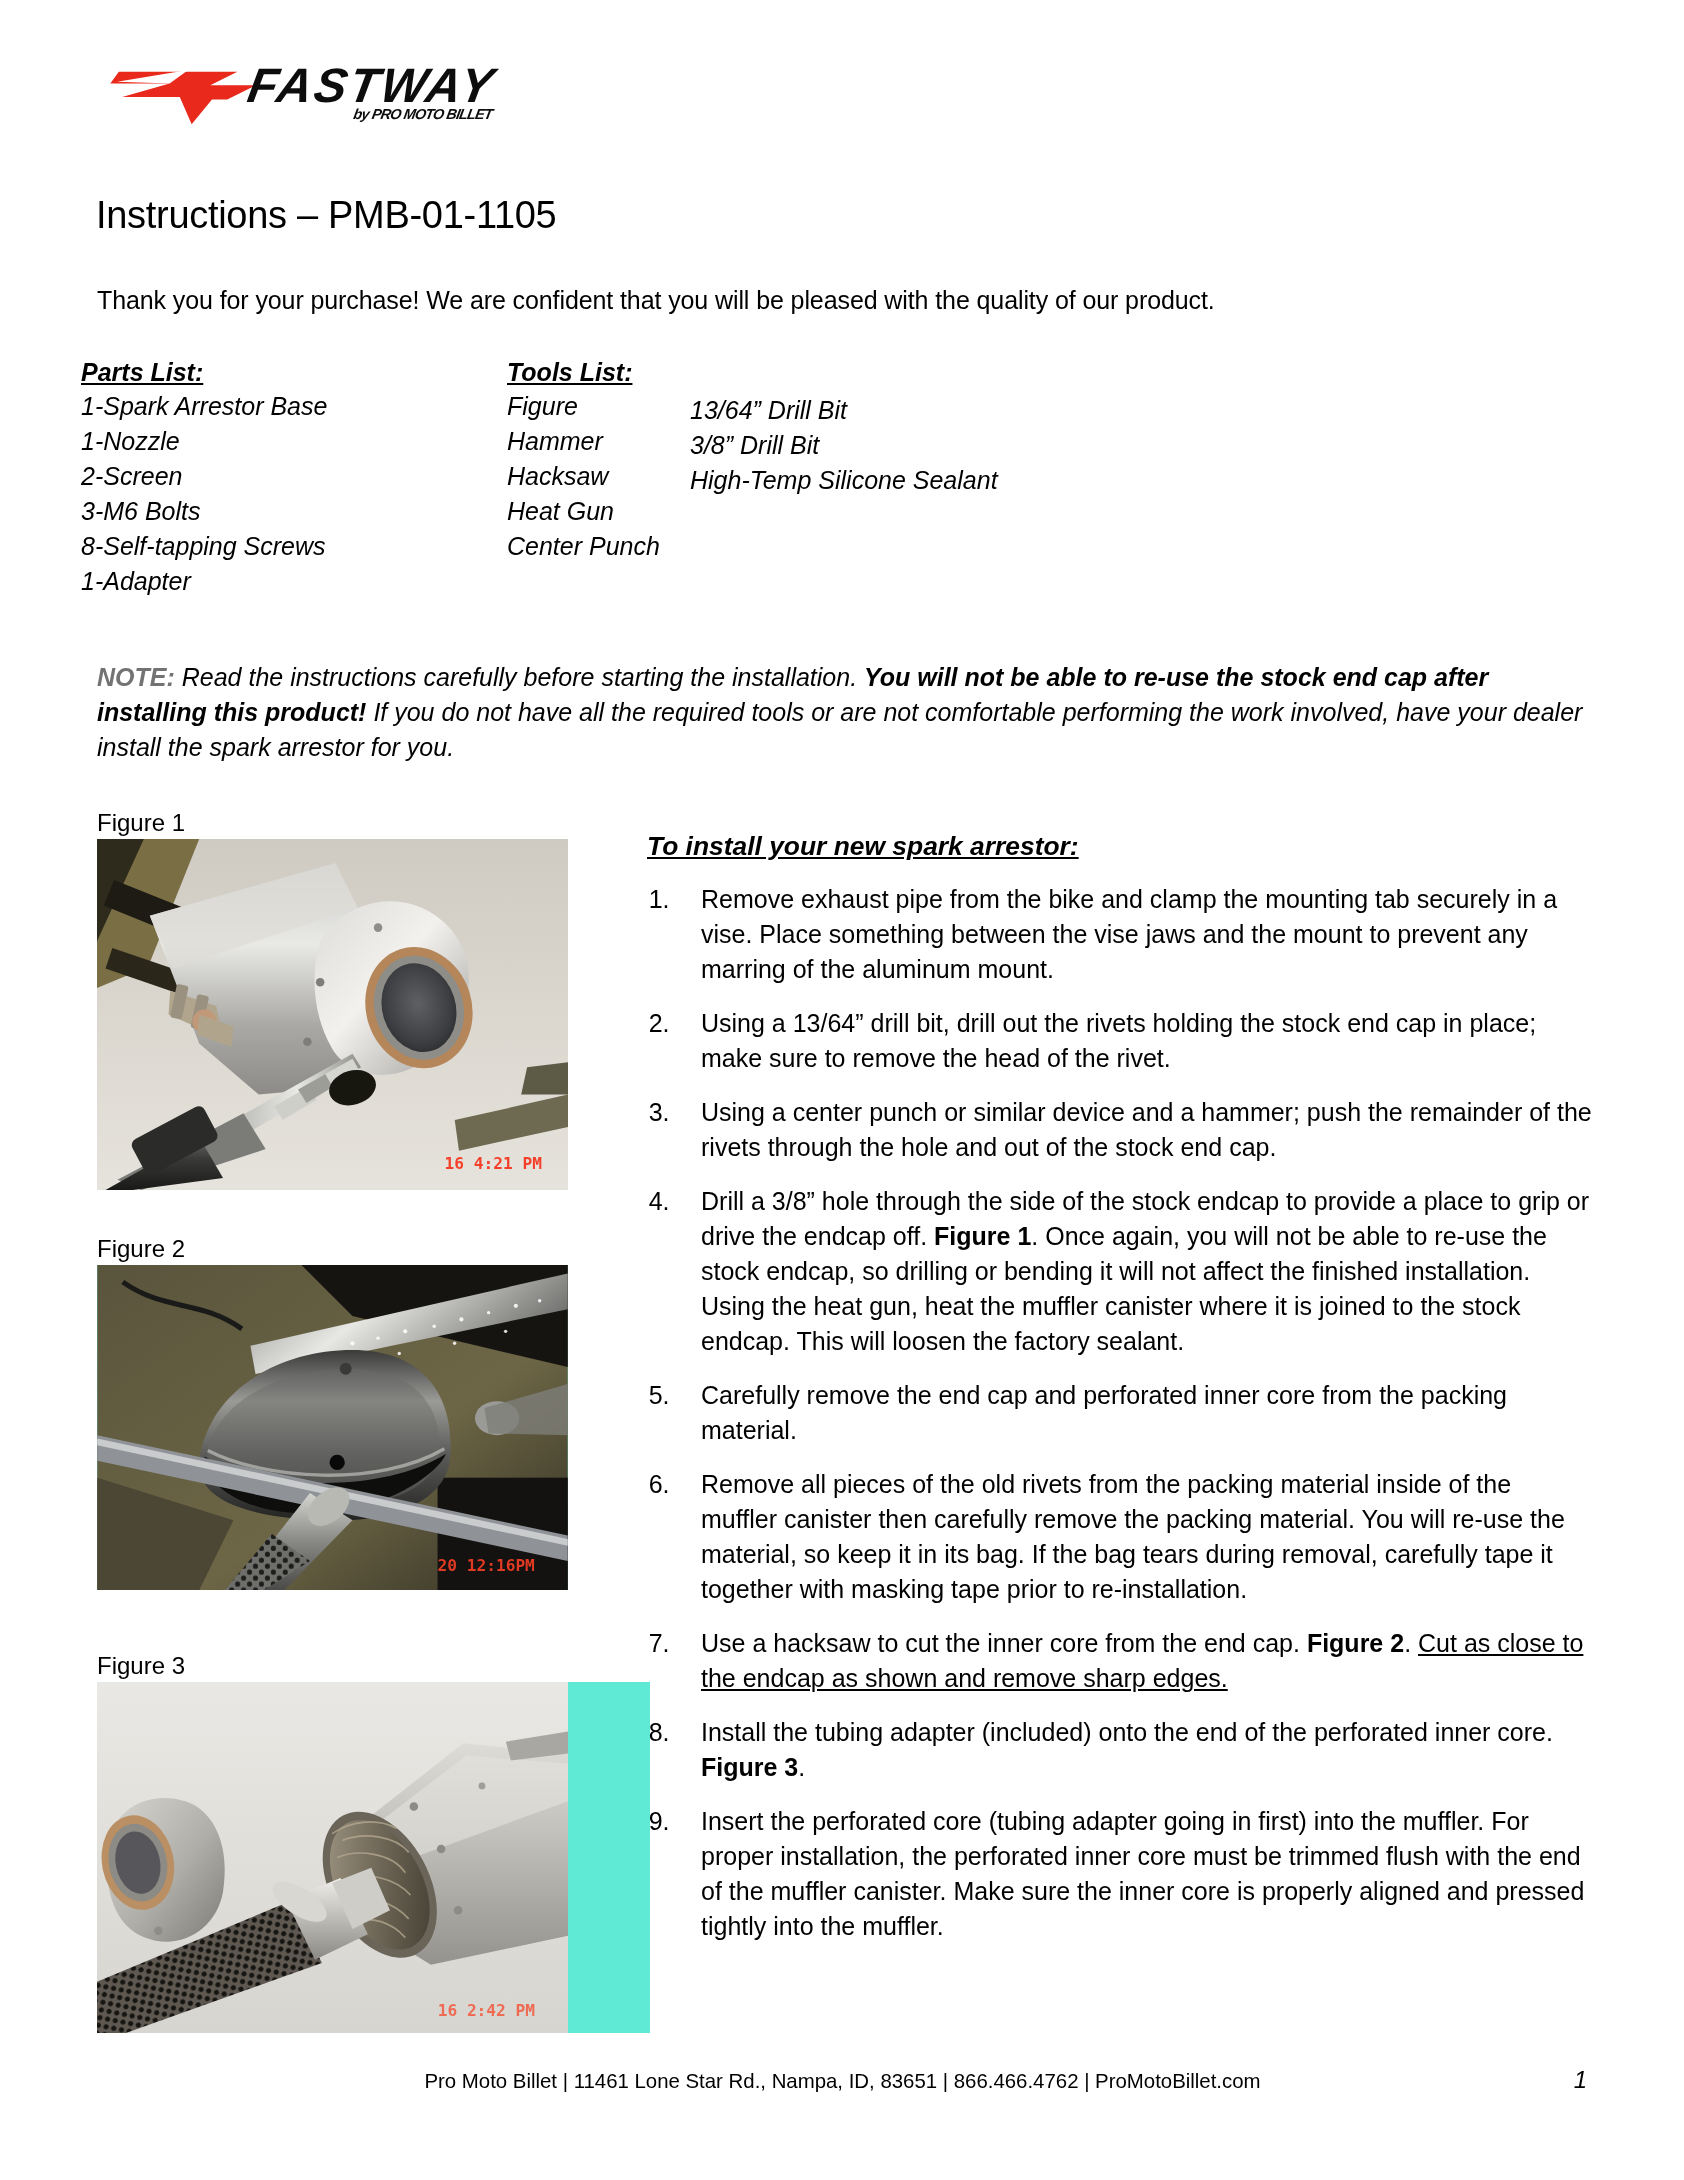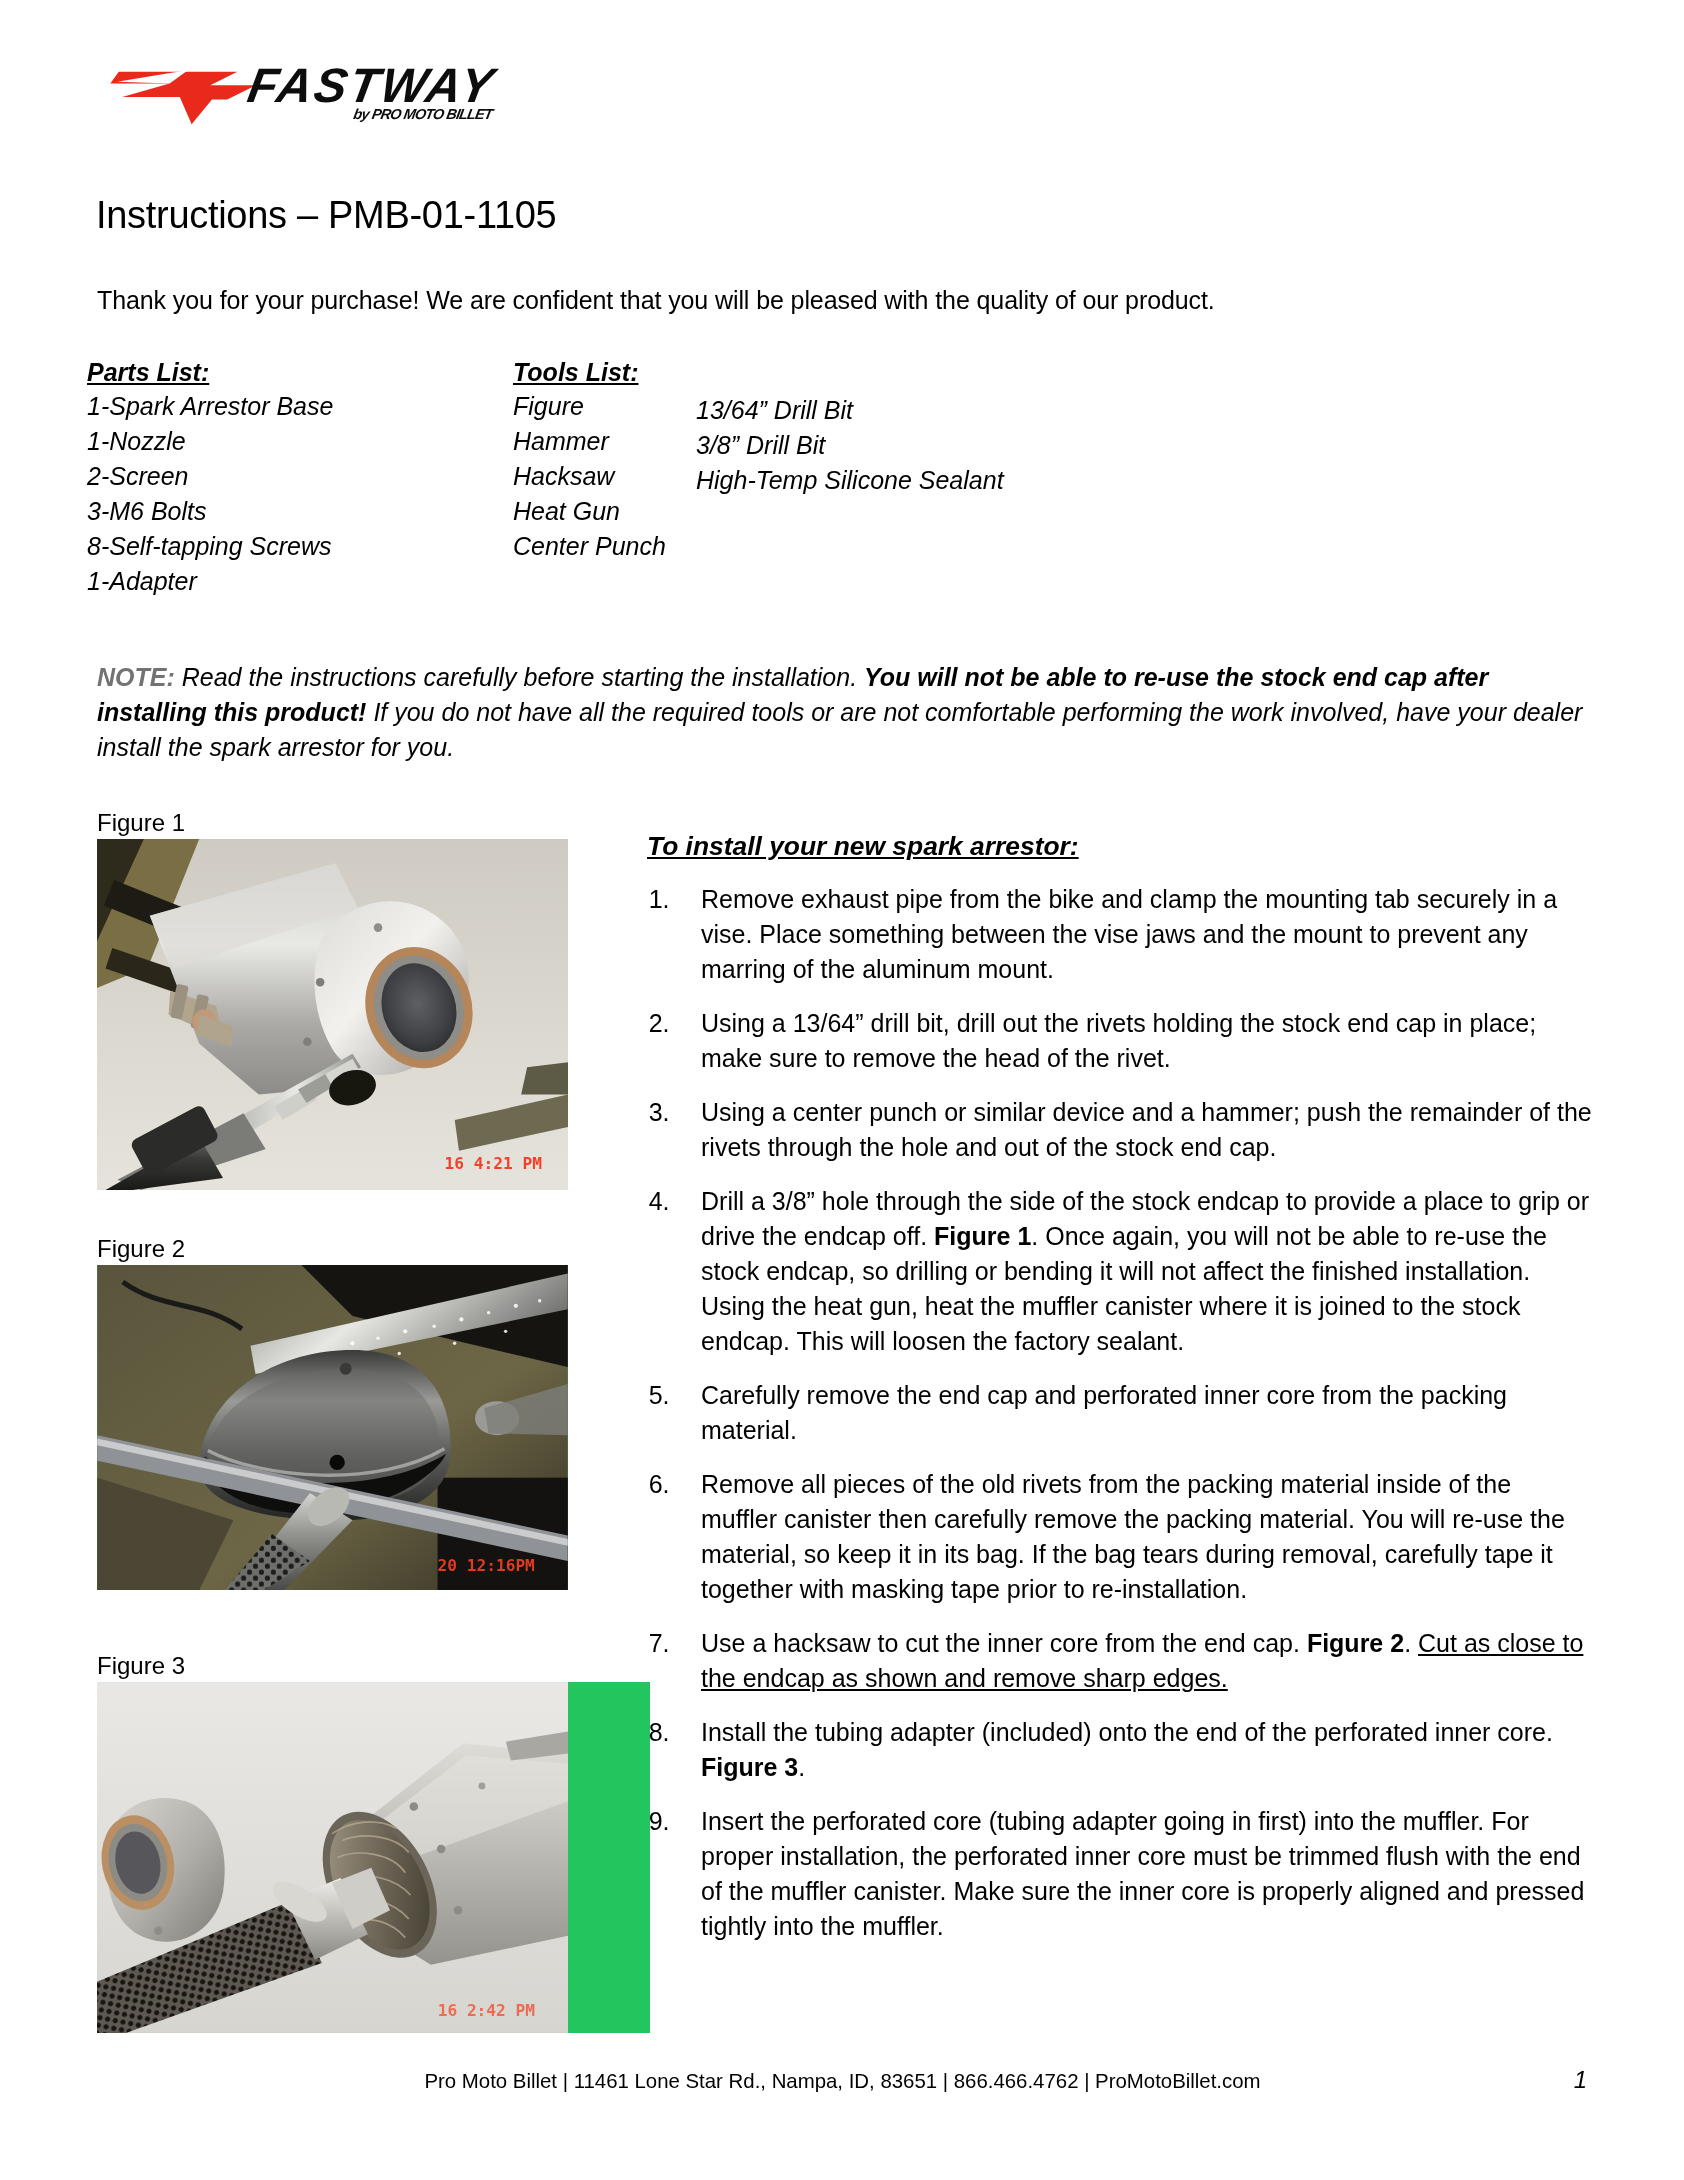--- a/index.html
+++ b/index.html
@@ -49,21 +49,21 @@
     position: absolute;
     left: 97px;
     top: 286px;
     font-size: 25px;
     letter-spacing: -0.1px;
   }
 
   
   .lists {
     position: absolute;
-    left: 87px;
+    left: 81px;
     top: 358px;
     width: 1499px;
   }
   .list-head {
     font-style: italic;
     font-weight: bold;
     font-size: 25px;
     text-decoration: underline;
     margin-bottom: 1.7px;
     display: inline-block;
@@ -102,21 +102,21 @@
 
   
   .fig-label {
     position: absolute;
     font-size: 24px;
     color: #000;
   }
   .figure {
     position: absolute;
     overflow: hidden;
-    background: #22c55e;
+    background: #5eead4;
   }
 
   
   .instr {
     position: absolute;
     left: 647px;
     top: 831px;
     width: 946px;
   }
   .instr-head {

